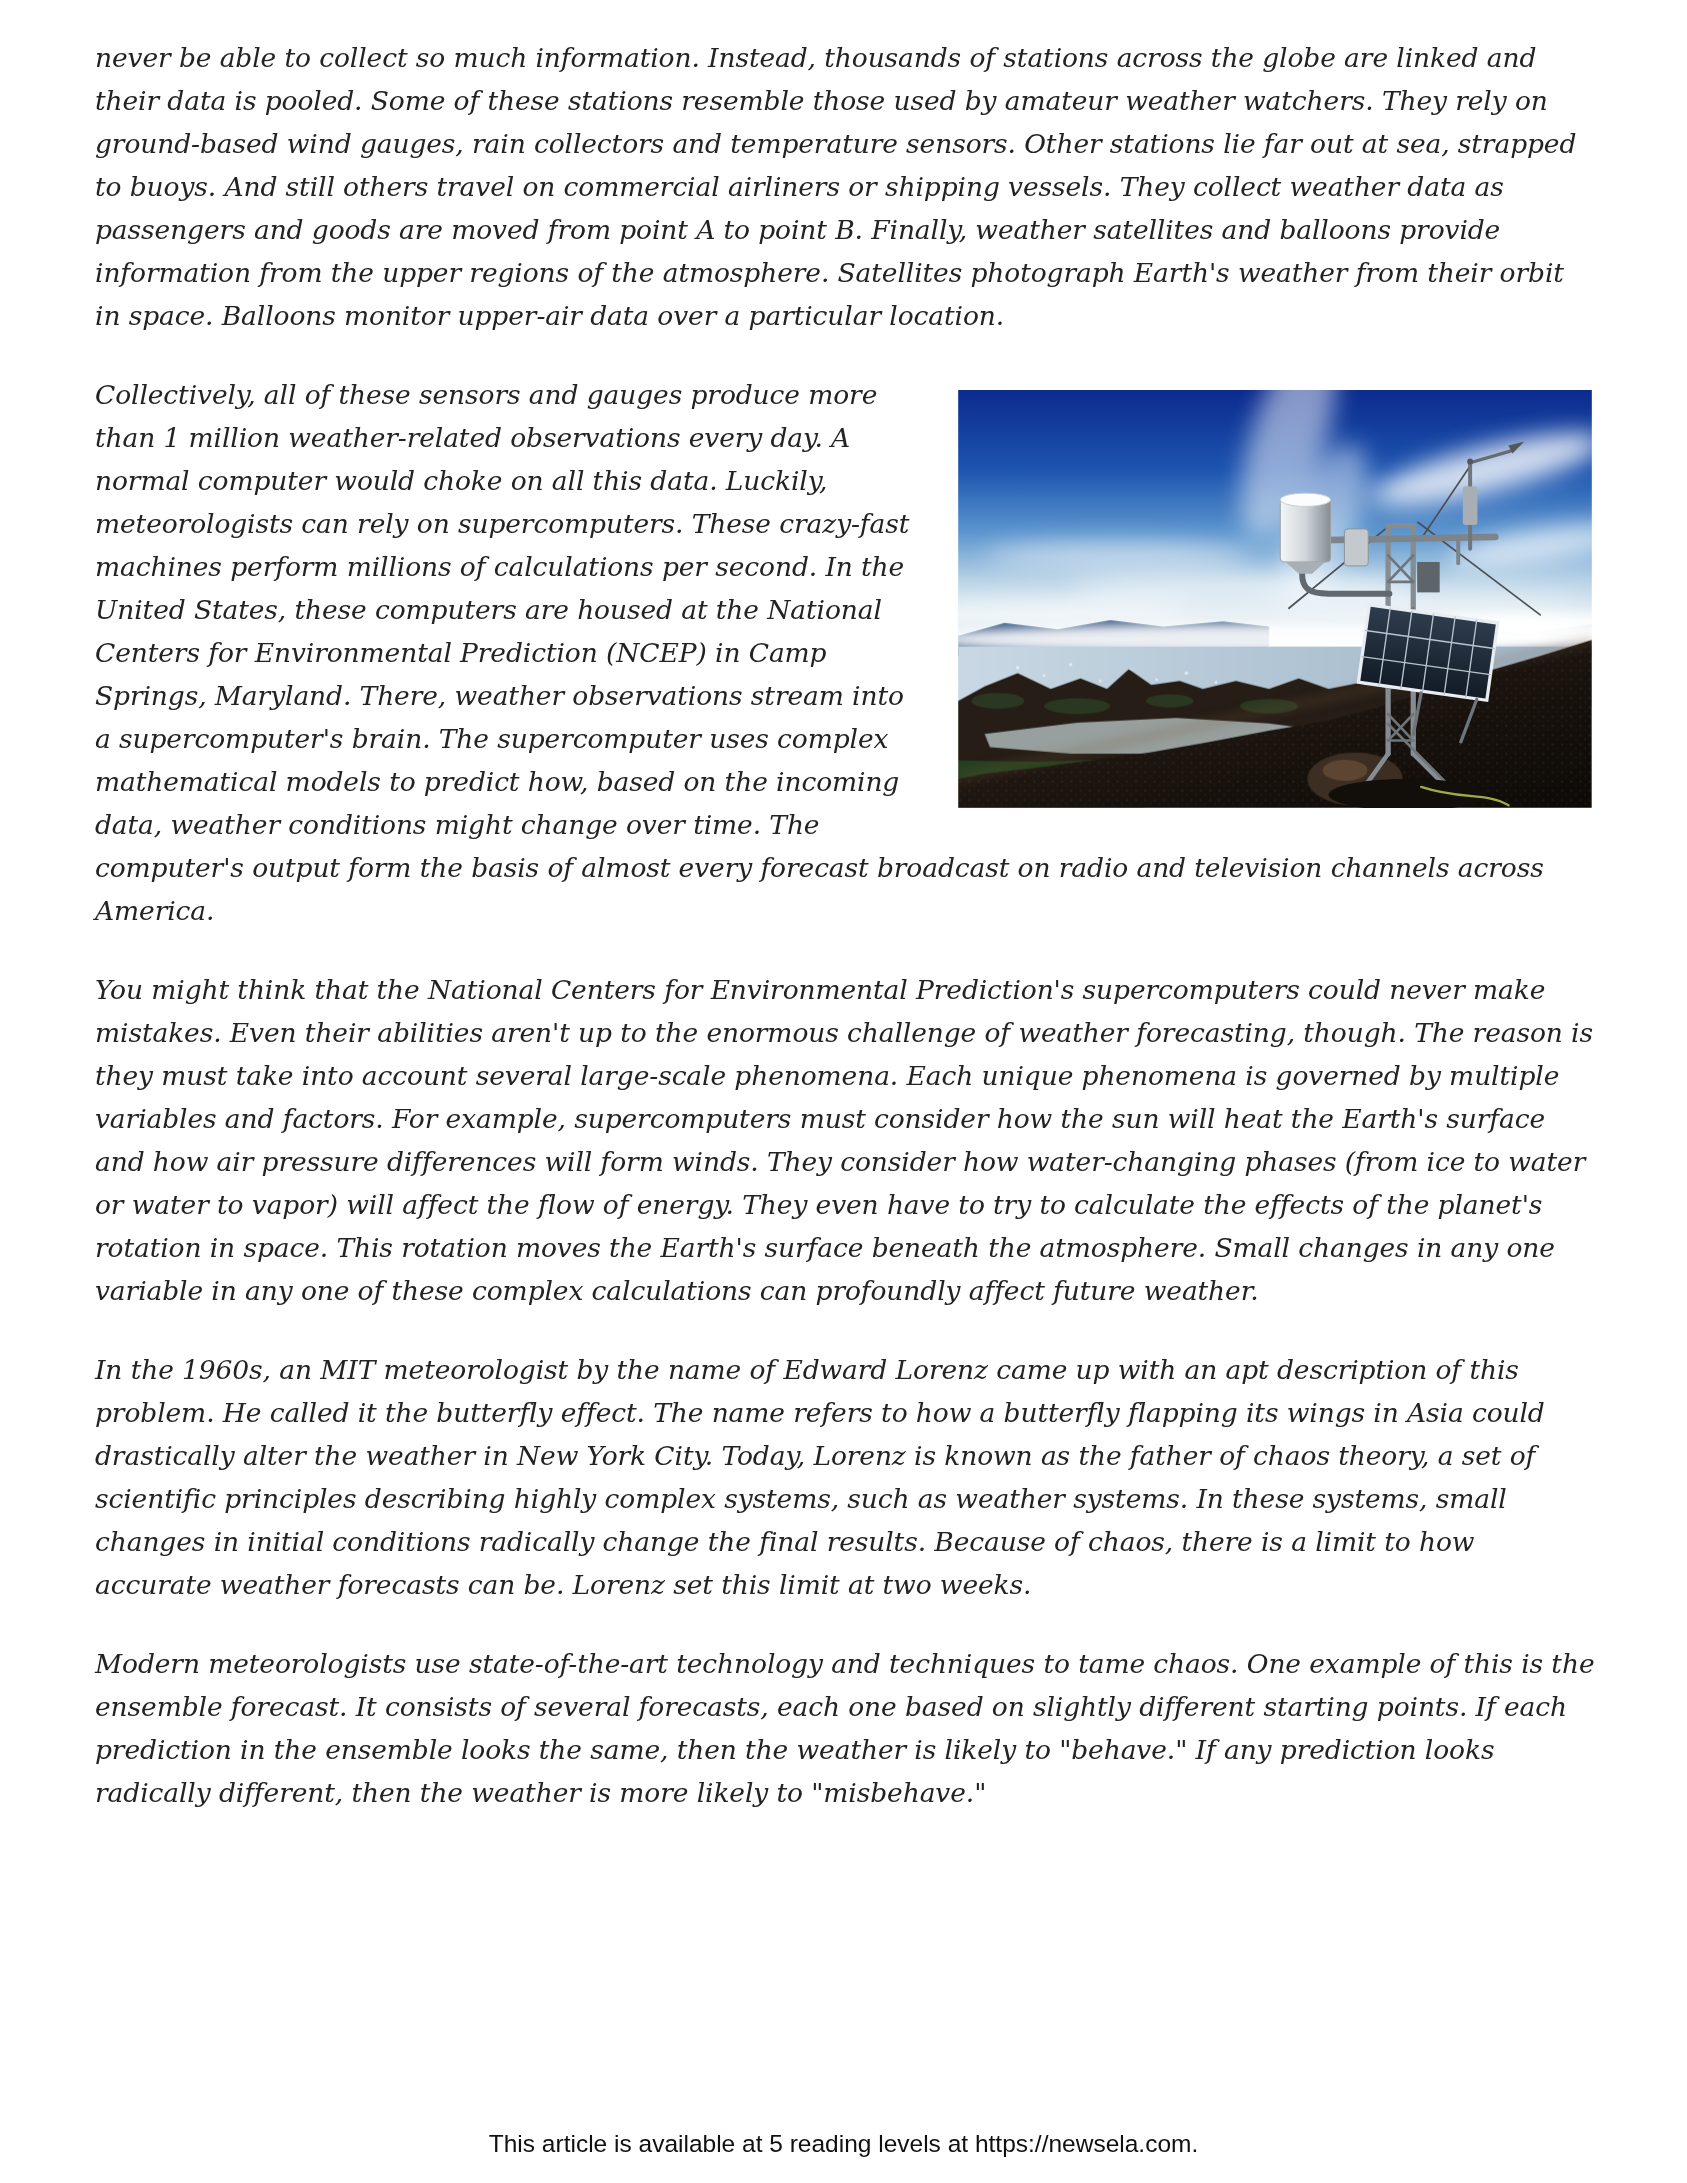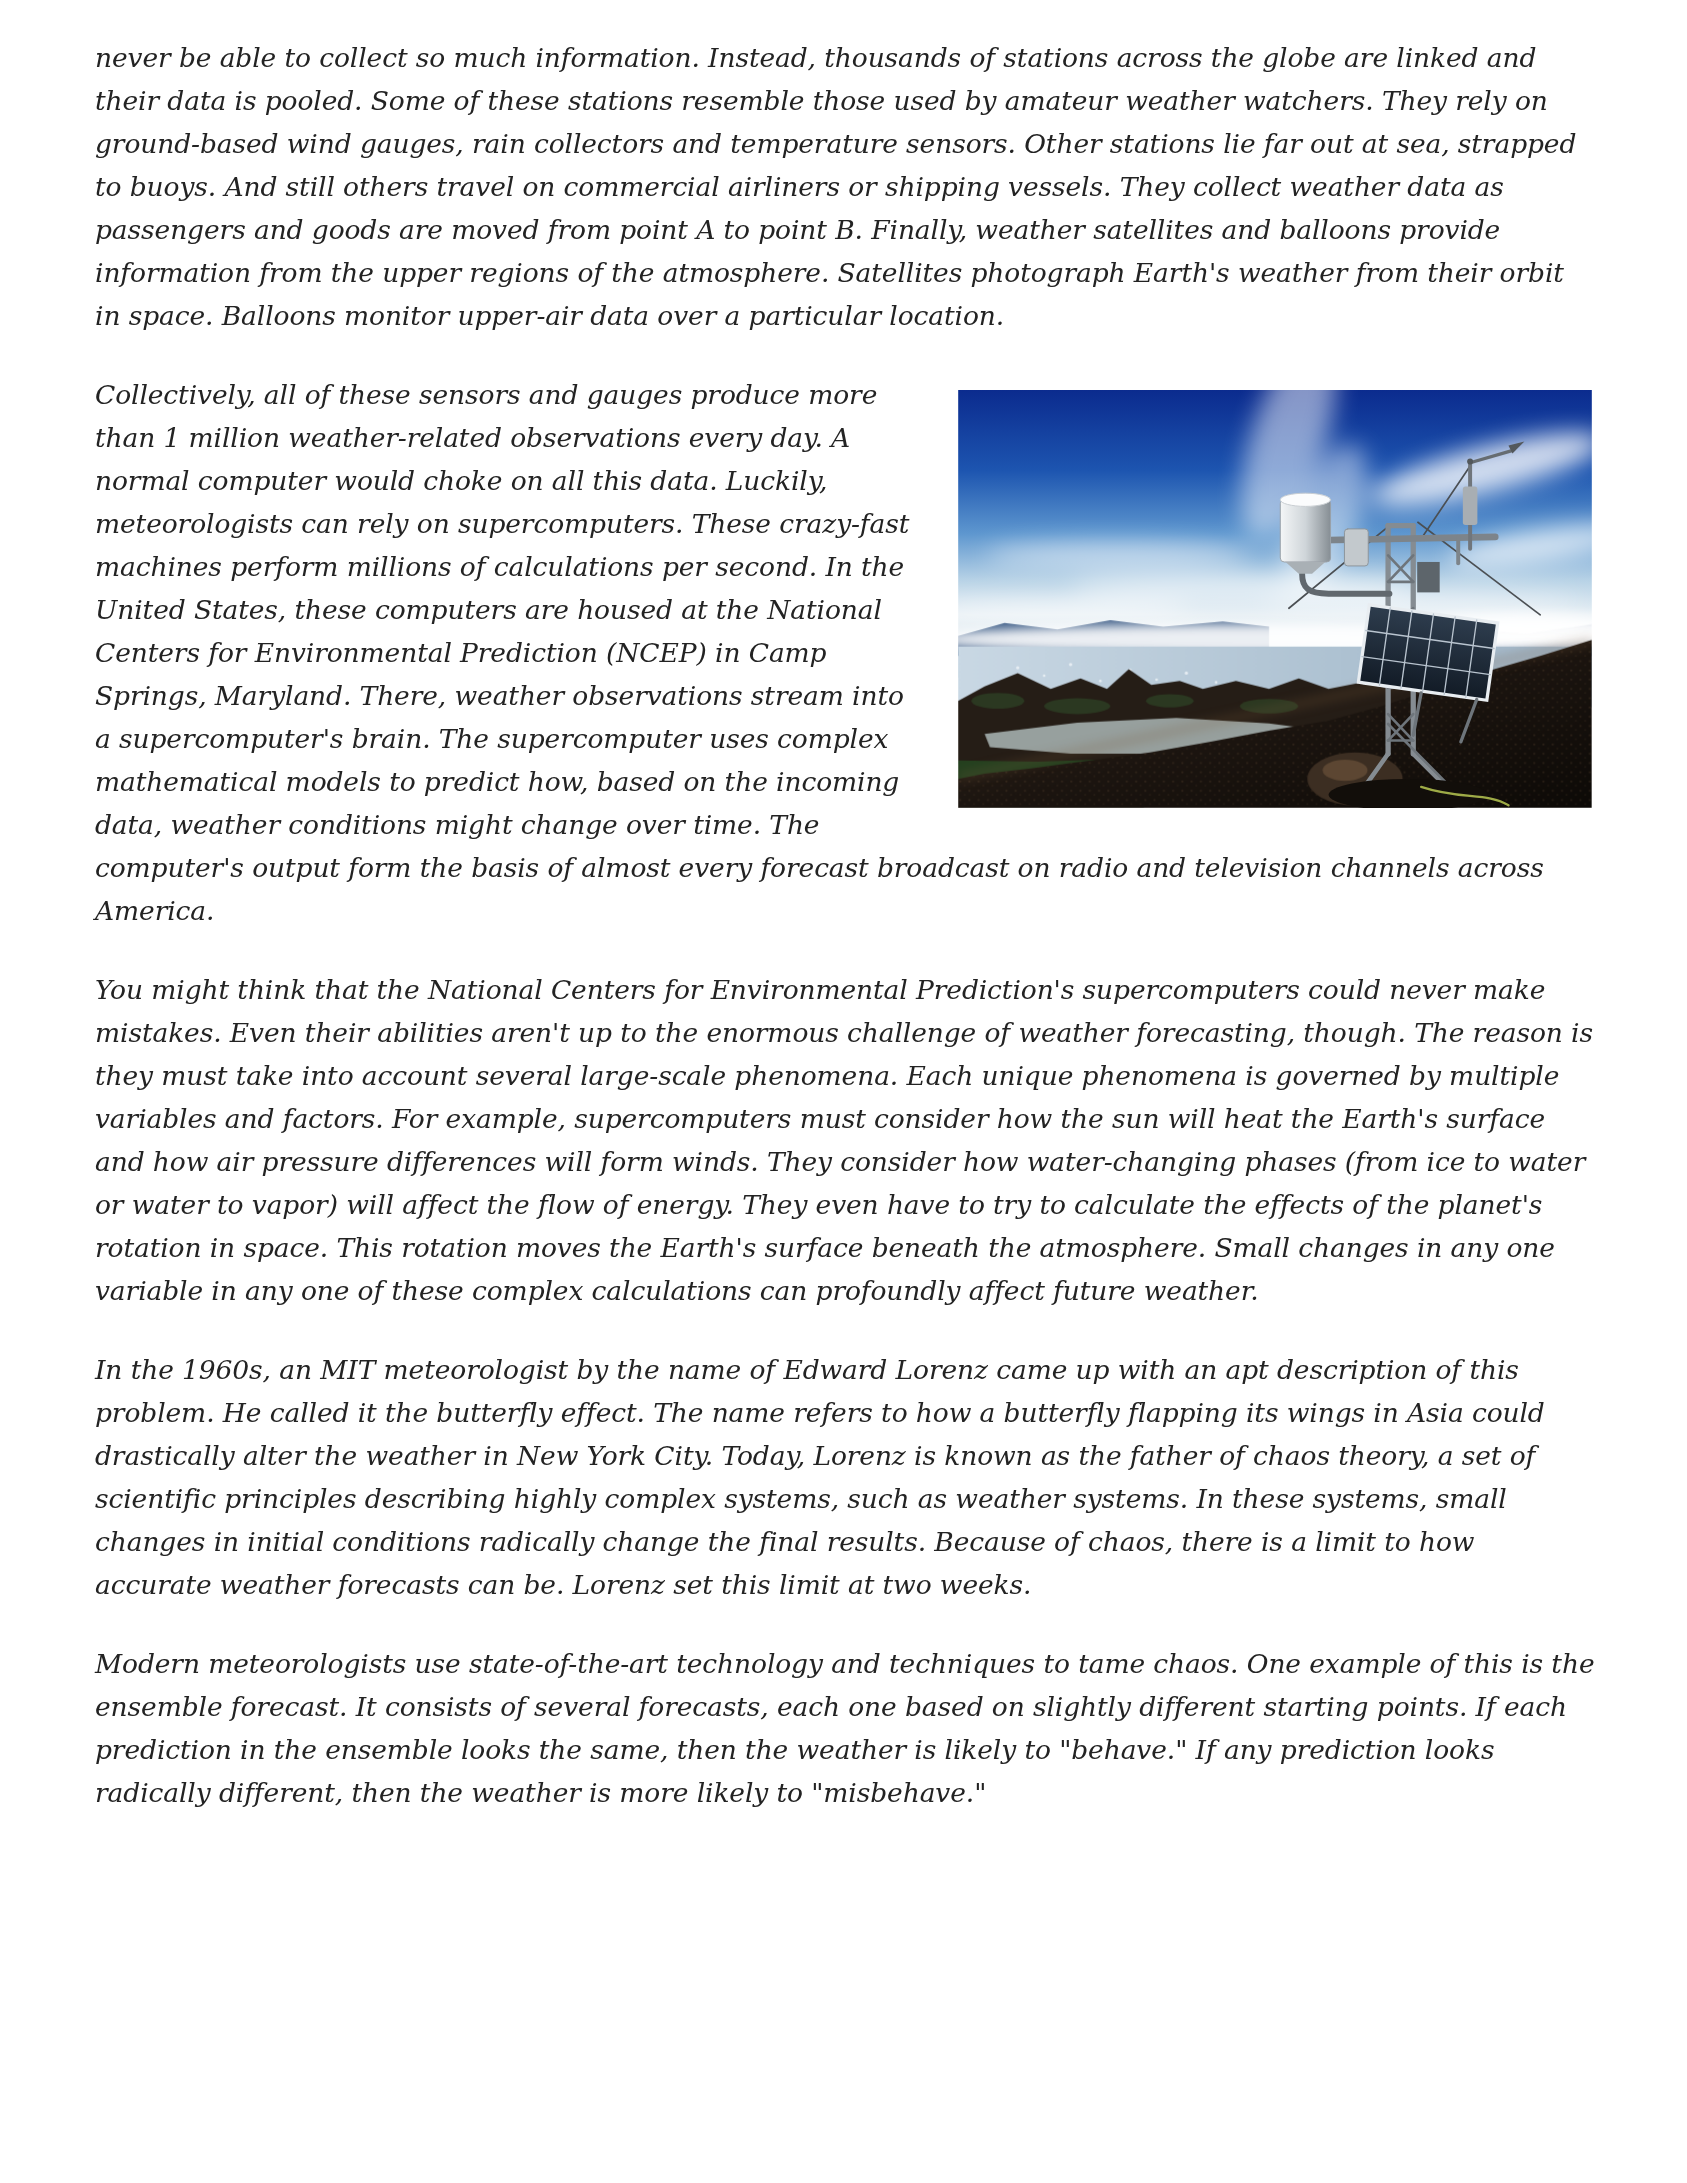--- a/index.html
+++ b/index.html
@@ -223,14 +223,15 @@
         </svg>
       </figure>
       <p class="para">Collectively, all of these sensors and gauges produce more than 1 million weather-related observations every day. A normal computer would choke on all this data. Luckily, meteorologists can rely on supercomputers. These crazy-fast machines perform millions of calculations per second. In the United States, these computers are housed at the National Centers for Environmental Prediction (NCEP) in Camp Springs, Maryland. There, weather observations stream into a supercomputer's brain. The supercomputer uses complex mathematical models to predict how, based on the incoming data, weather conditions might change over time. The computer's output form the basis of almost every forecast broadcast on radio and television channels across America.</p>
     </section>
 
     <p class="para clearing">You might think that the National Centers for Environmental Prediction's supercomputers could never make mistakes. Even their abilities aren't up to the enormous challenge of weather forecasting, though. The reason is they must take into account several large-scale phenomena. Each unique phenomena is governed by multiple variables and factors. For example, supercomputers must consider how the sun will heat the Earth's surface and how air pressure differences will form winds. They consider how water-changing phases (from ice to water or water to vapor) will affect the flow of energy. They even have to try to calculate the effects of the planet's rotation in space. This rotation moves the Earth's surface beneath the atmosphere. Small changes in any one variable in any one of these complex calculations can profoundly affect future weather.</p>
     <p class="para clearing">In the 1960s, an MIT meteorologist by the name of Edward Lorenz came up with an apt description of this problem. He called it the butterfly effect. The name refers to how a butterfly flapping its wings in Asia could drastically alter the weather in New York City. Today, Lorenz is known as the father of chaos theory, a set of scientific principles describing highly complex systems, such as weather systems. In these systems, small changes in initial conditions radically change the final results. Because of chaos, there is a limit to how accurate weather forecasts can be. Lorenz set this limit at two weeks.</p>
     <p class="para clearing">Modern meteorologists use state-of-the-art technology and techniques to tame chaos. One example of this is the ensemble forecast. It consists of several forecasts, each one based on slightly different starting points. If each prediction in the ensemble looks the same, then the weather is likely to "behave." If any prediction looks radically different, then the weather is more likely to "misbehave."</p>
   </main>
 
+  <footer class="footer">This article is available at 5 reading levels at https://newsela.com.</footer>
 </div>
 
 
 </body></html>

